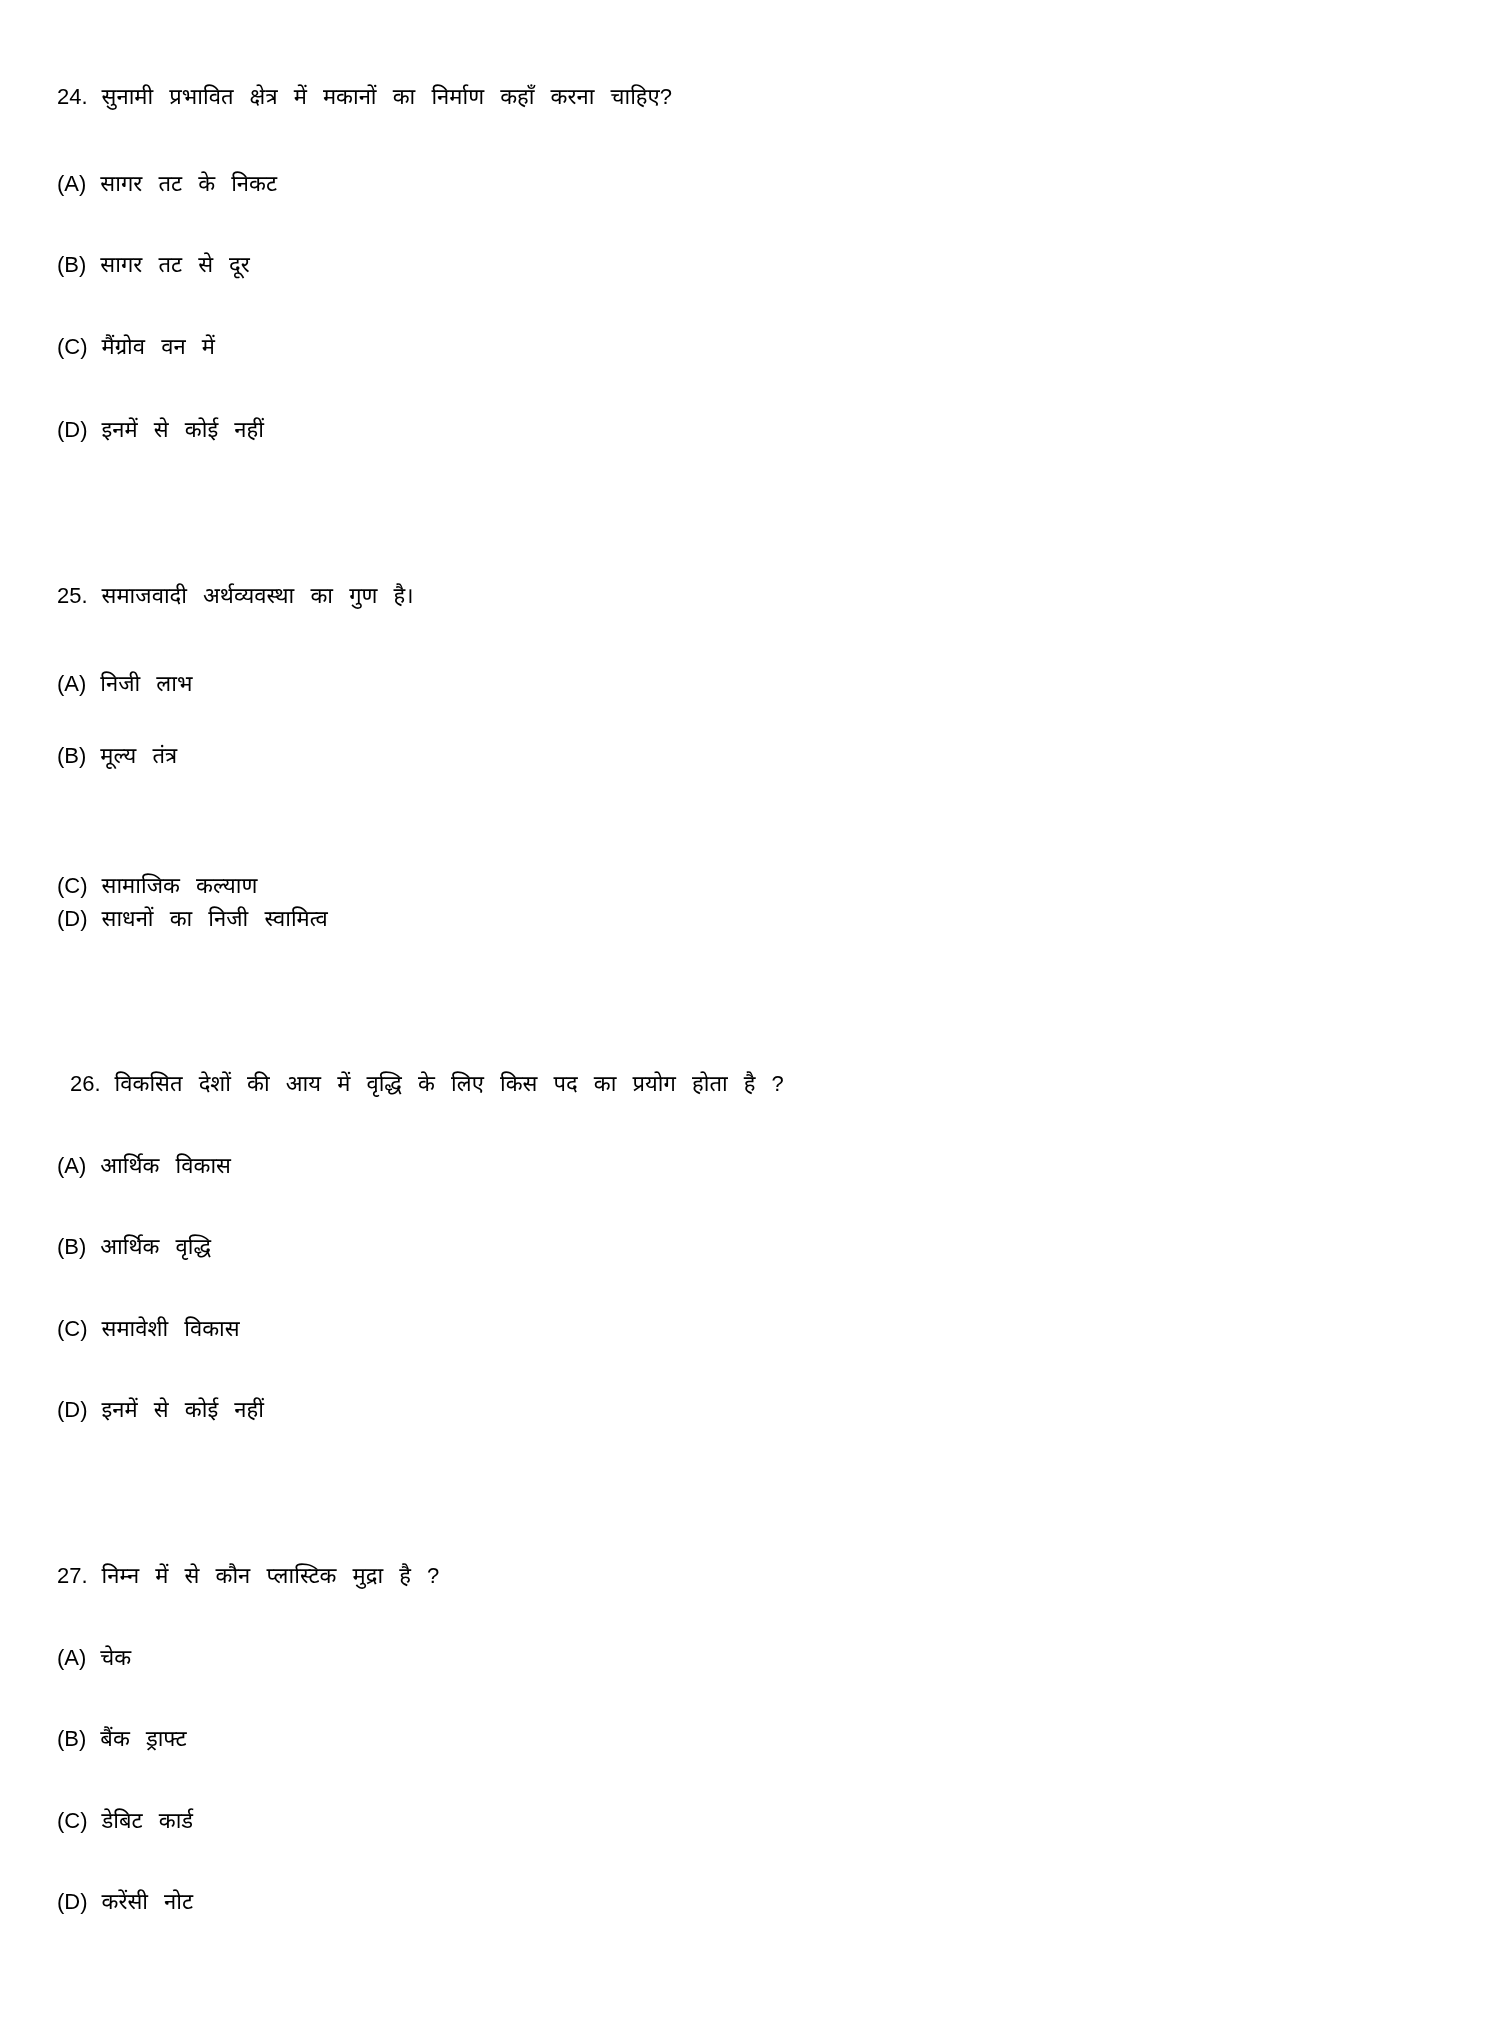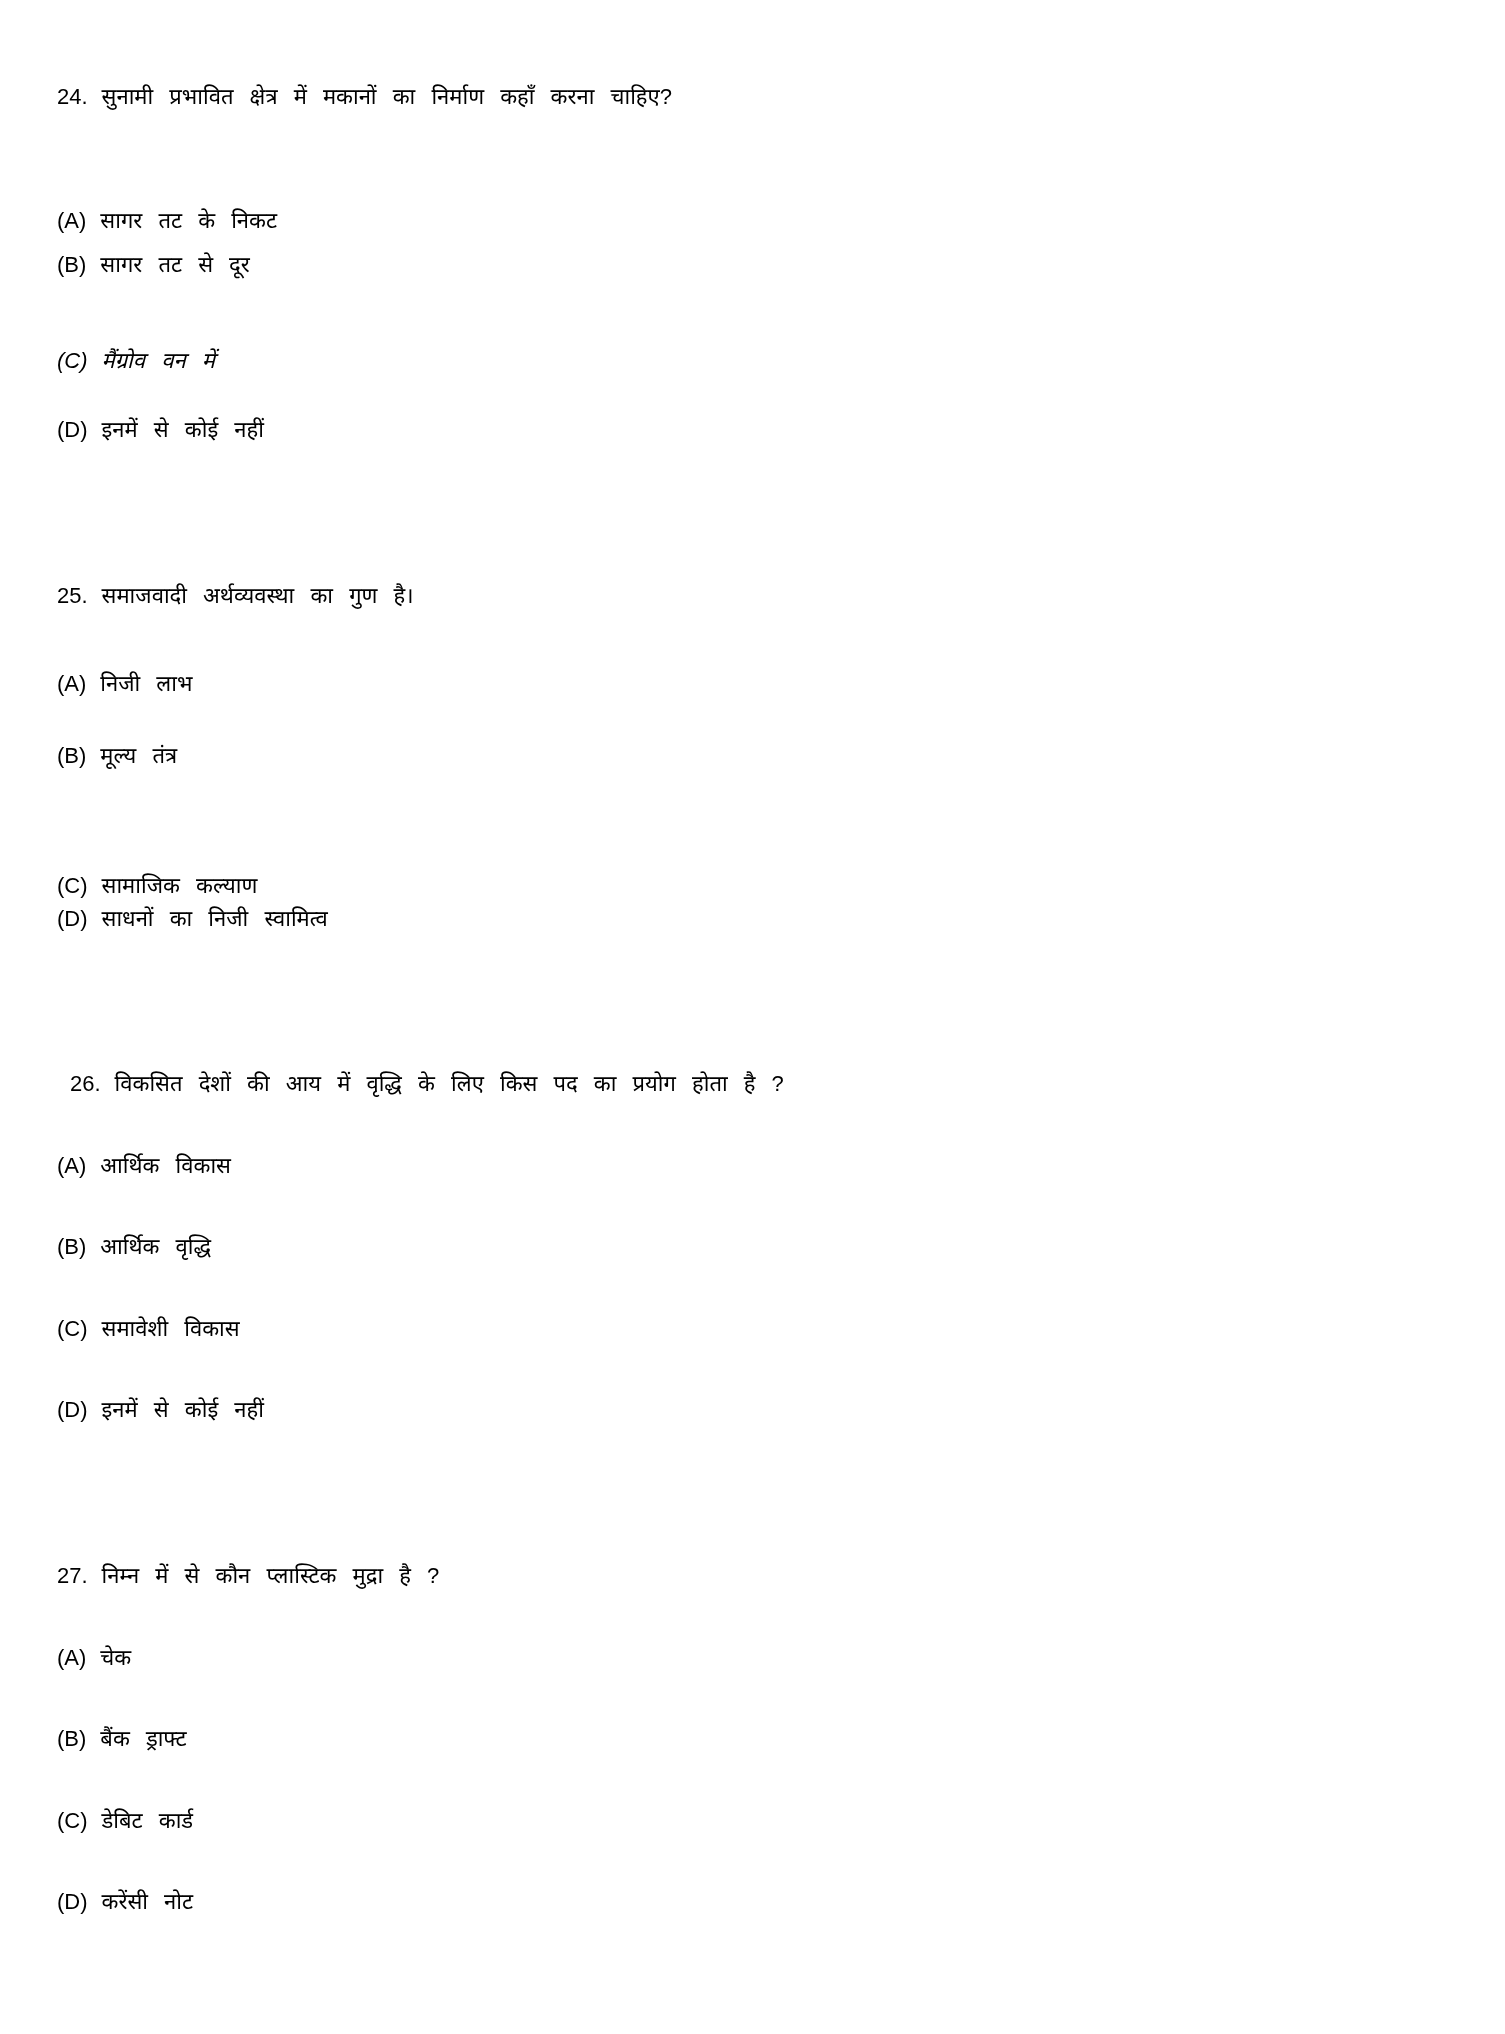--- a/index.html
+++ b/index.html
@@ -9,27 +9,27 @@
           font-size:22px; white-space:nowrap; word-spacing:10px; }
   .num, .opt-label { margin-right:14px; }
   .question { }
 </style>
 </head>
 <body>
 
 <div class="line question" style="top:72px;">
   <span class="num">24.</span><span>सुनामी प्रभावित क्षेत्र में मकानों का निर्माण कहाँ करना चाहिए?</span>
 </div>
-<div class="line" style="top:159px;margin-top:37px;">
+<div class="line" style="top:159px;">
   <span class="opt-label">(A)</span><span>सागर तट के निकट</span>
 </div>
 <div class="line" style="top:240px;text-align:center;">
   <span class="opt-label">(B)</span><span>सागर तट से दूर</span>
 </div>
-<div class="line" style="top:336px;font-style:italic;">
+<div class="line" style="top:322px;">
   <span class="opt-label">(C)</span><span>मैंग्रोव वन में</span>
 </div>
 <div class="line" style="top:405px;">
   <span class="opt-label">(D)</span><span>इनमें से कोई नहीं</span>
 </div>
 
 <div class="line question" style="top:571px;">
   <span class="num">25.</span><span>समाजवादी अर्थव्यवस्था का गुण है।</span>
 </div>
 <div class="line" style="top:650px;margin-top:9px;">

